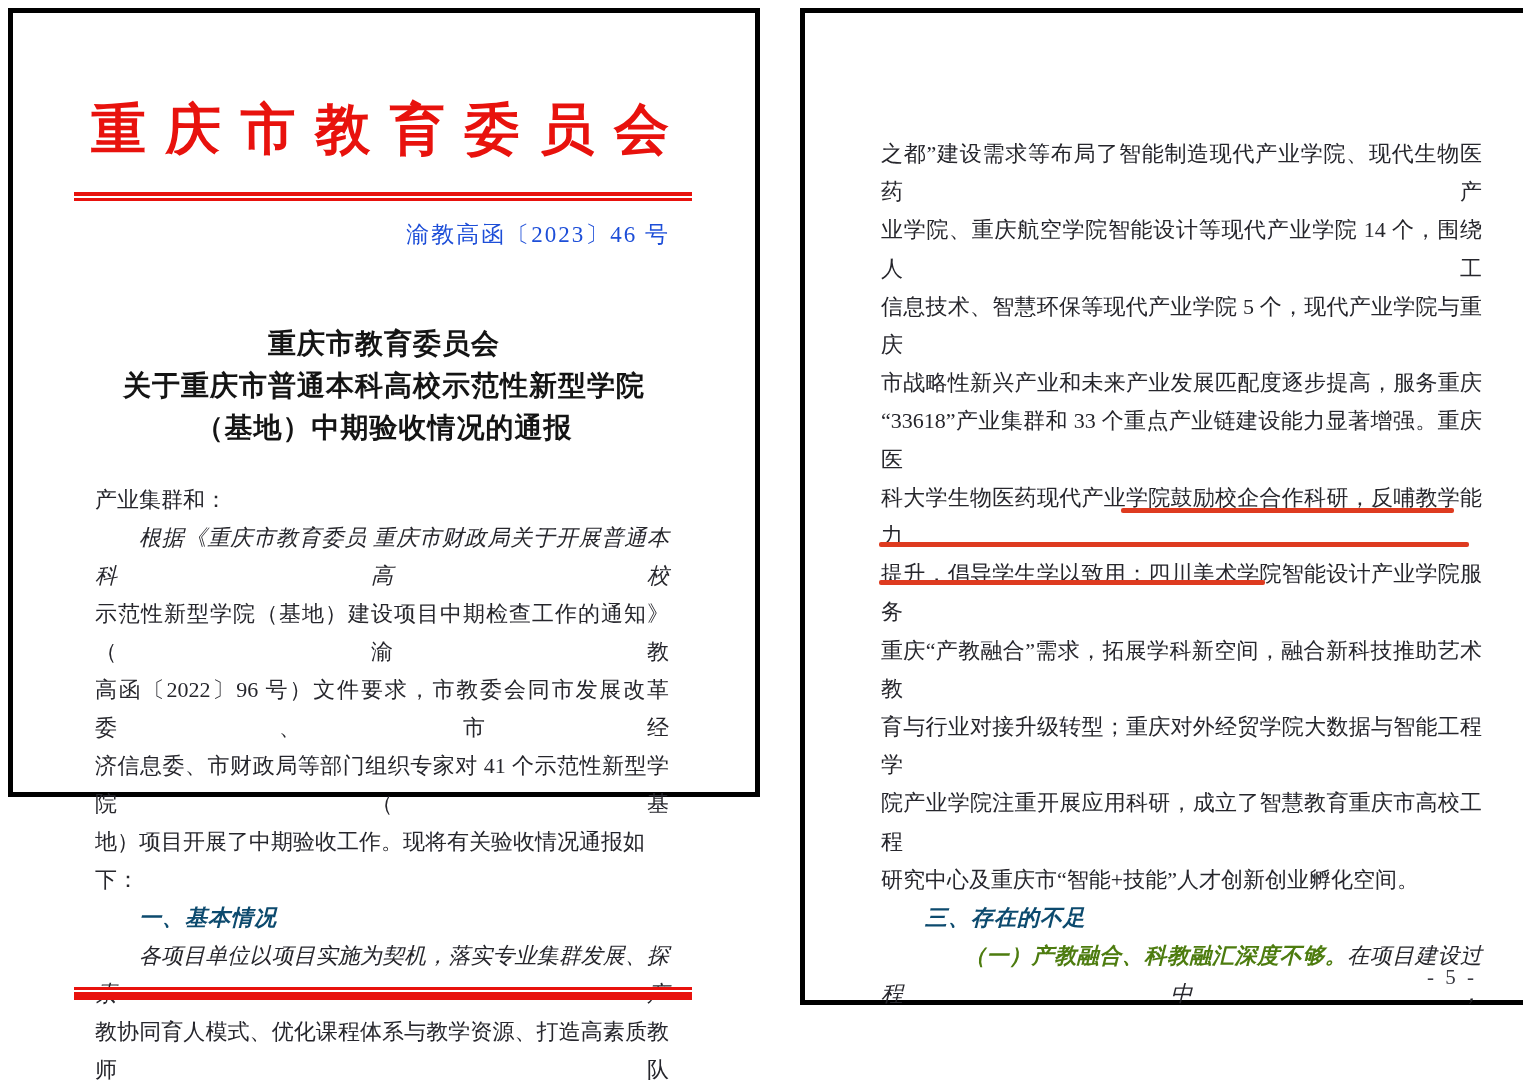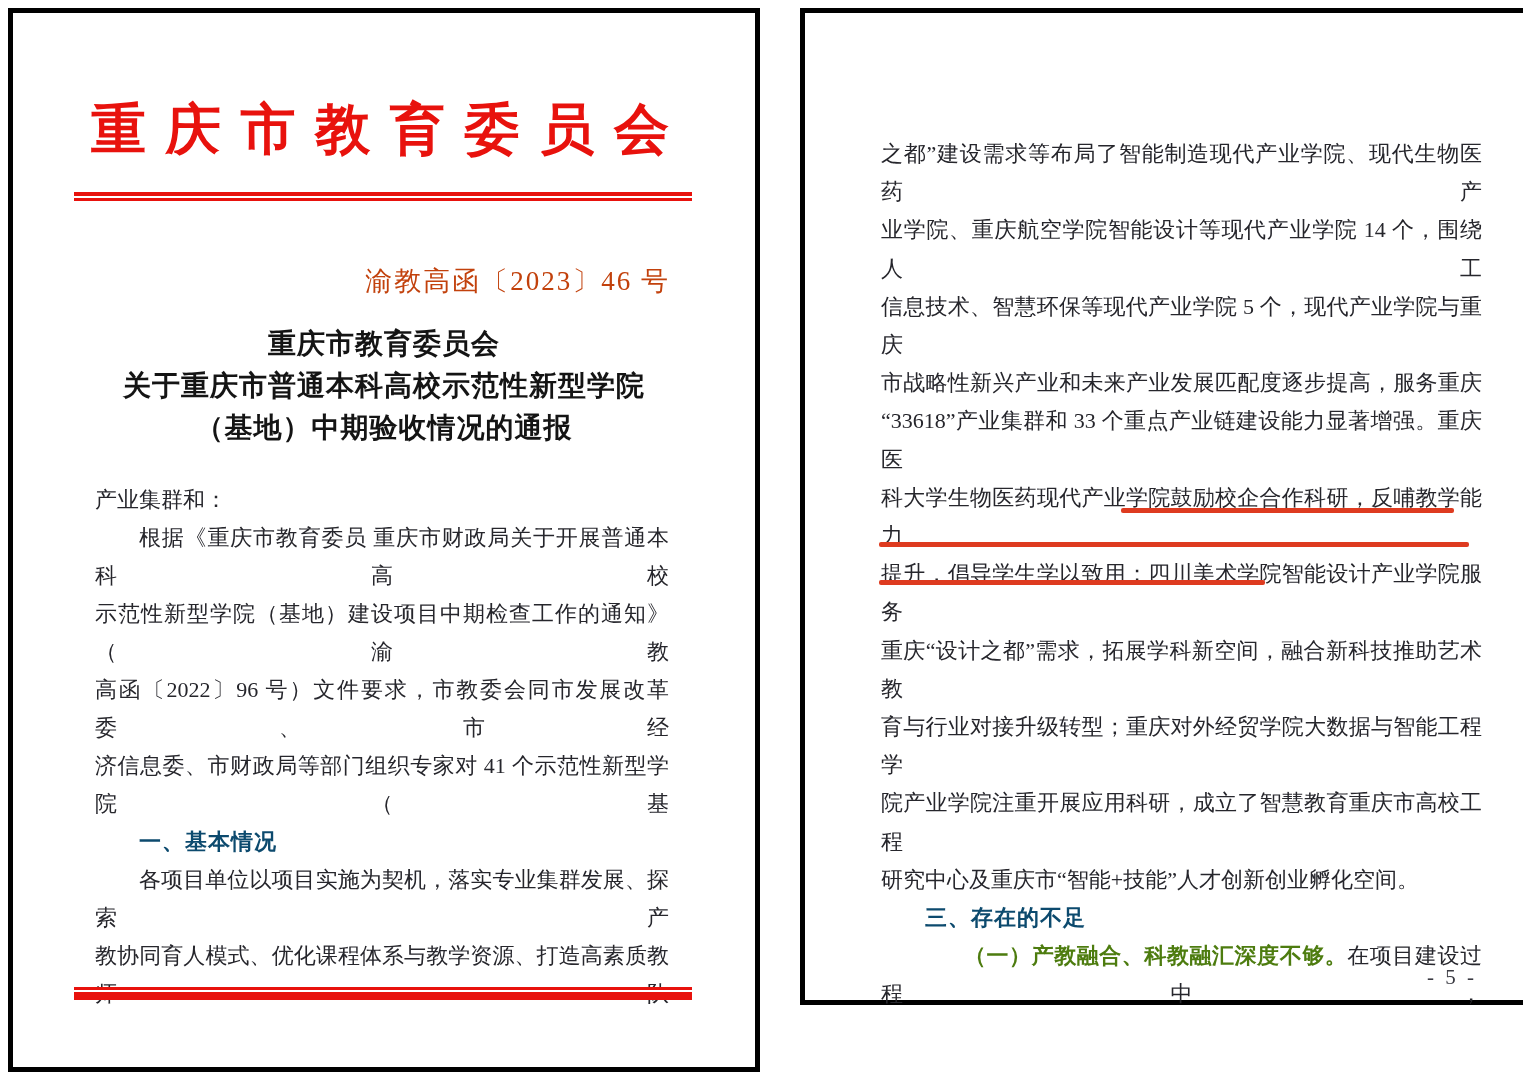--- a/index.html
+++ b/index.html
@@ -1,47 +1,47 @@
 <!DOCTYPE html>
 <html><head>
 <meta charset="utf-8">
 <style>
   html,body { margin:0; padding:0; }
   body {
     width:1523px; height:1081px; position:relative; background:#ffffff;
     font-family:"Liberation Serif","DejaVu Serif",serif; overflow:hidden;
   }
   .page { position:absolute; background:#fff; border:5px solid #000; box-sizing:border-box; }
-  #pageL { left:8px;  top:8px; width:752px; height:1064px; }
+  #pageL { left:8px;  top:8px; width:752px; height:789px; }
   #pageR { left:800px; top:8px; width:754px; height:997px; }
 
   
   .agency {
     position:absolute; left:78px; top:84px; width:578px;
     font-size:55px; line-height:66px; font-weight:bold; color:#e8120d;
     text-align:justify; text-align-last:justify; white-space:nowrap;
   }
   .hrule {
     position:absolute; left:61px; top:179px; width:618px; height:9px;
     background:linear-gradient(180deg,#e8120d 0,#e8120d 48%,#ffffff 48%,#ffffff 64%,#e8120d 64%,#e8120d 100%);
   }
   .docnum {
     position:absolute; top:206px; right:85px;
-    font-size:27px; color:#c2410c; letter-spacing:2px;margin-top:44px;
+    font-size:23px; color:#1d4ed8; letter-spacing:2px;
   }
   .title {
     position:absolute; left:0; top:310px; width:100%; text-align:center;
     font-weight:bold; font-size:28px; line-height:42px; color:#141414; letter-spacing:1px;
   }
   .bodycol { position:absolute; font-size:22px; line-height:38px; color:#26262c; }
   #bodyL { left:82px; top:468px; width:574px; }
   #bodyR { left:76px; top:122px; width:601px; line-height:38.2px; }
   .bl { min-height:38px; }
   .j  { text-align:justify; text-align-last:justify; }
-  .ind { text-indent:2em; }
+  .ind { text-indent:2em;font-style:italic; }
   .head-sans {
     font-family:"Liberation Sans","DejaVu Sans",sans-serif;
     font-weight:bold; color:#0c4a6e; letter-spacing:1px;
   }
   .clause-bold { font-weight:bold; color:#4d7c0f;margin-left:39px; }
   .footrule {
     position:absolute; left:61px; top:974px; width:618px; height:13px;
     background:linear-gradient(180deg,#e8120d 0,#e8120d 25%,#ffffff 25%,#ffffff 37%,#e8120d 37%,#e8120d 100%);
   }
 
@@ -71,40 +71,41 @@
     <div>关于重庆市普通本科高校示范性新型学院</div>
     <div>（基地）中期验收情况的通报</div>
   </div>
 
   <div class="bodycol" id="bodyL">
     <div class="bl">产业集群和：</div>
     <div class="bl j ind">根据《重庆市教育委员 重庆市财政局关于开展普通本科高校</div>
     <div class="bl j">示范性新型学院（基地）建设项目中期检查工作的通知》（渝教</div>
     <div class="bl j">高函〔2022〕96 号）文件要求，市教委会同市发展改革委、市经</div>
     <div class="bl j">济信息委、市财政局等部门组织专家对 41 个示范性新型学院（基</div>
+    <div class="bl">地）项目开展了中期验收工作。现将有关验收情况通报如下：</div>
     <div class="bl head-sans ind">一、基本情况</div>
     <div class="bl j ind">各项目单位以项目实施为契机，落实专业集群发展、探索产</div>
     <div class="bl j">教协同育人模式、优化课程体系与教学资源、打造高素质教师队</div>
 
   </div>
 
   <div class="footrule"></div>
 </div>
 
 <div class="page" id="pageR">
 
   <div class="bodycol" id="bodyR">
     <div class="bl j">之都”建设需求等布局了智能制造现代产业学院、现代生物医药产</div>
     <div class="bl j">业学院、重庆航空学院智能设计等现代产业学院 14 个，围绕人工</div>
     <div class="bl j">信息技术、智慧环保等现代产业学院 5 个，现代产业学院与重庆</div>
     <div class="bl j">市战略性新兴产业和未来产业发展匹配度逐步提高，服务重庆</div>
     <div class="bl j">“33618”产业集群和 33 个重点产业链建设能力显著增强。重庆医</div>
     <div class="bl j">科大学生物医药现代产业学院鼓励校企合作科研，反哺教学能力</div>
     <div class="bl j">提升，倡导学生学以致用；四川美术学院智能设计产业学院服务</div>
-    <div class="bl j">重庆“设计之都”需求，拓展学科新空间，融合新科技推助艺术教</div>
+    <div class="bl j">重庆“产教融合”需求，拓展学科新空间，融合新科技推助艺术教</div>
     <div class="bl j"><span>育与行业对接升级转型；</span><span>重庆对外经贸学院大数据与智能工程学</span></div>
     <div class="bl j">院产业学院注重开展应用科研，成立了智慧教育重庆市高校工程</div>
     <div class="bl">研究中心及重庆市“智能+技能”人才创新创业孵化空间。</div>
     <div class="bl head-sans ind">三、存在的不足</div>
     <div class="bl j ind"><span class="clause-bold">（一）产教融合、科教融汇深度不够。</span><span>在项目建设过程中，</span></div>
 
   </div>
 
   <div class="u" id="u1"></div>
   <div class="u" id="u2"></div>

